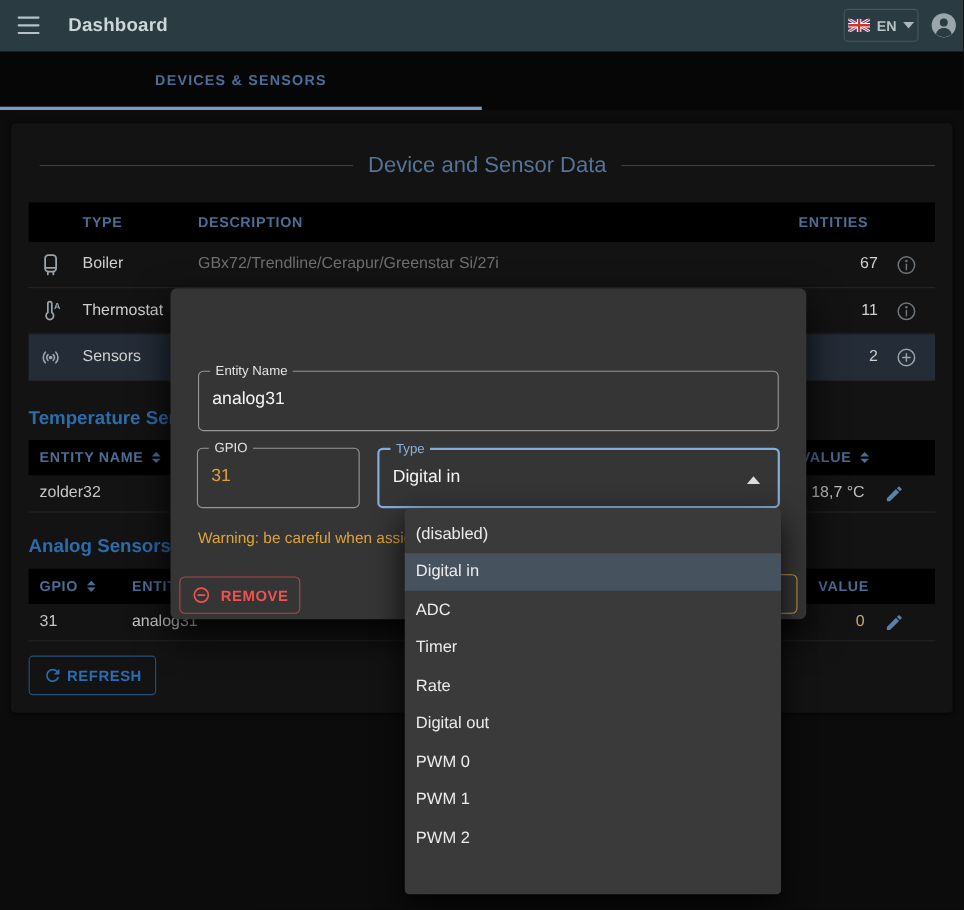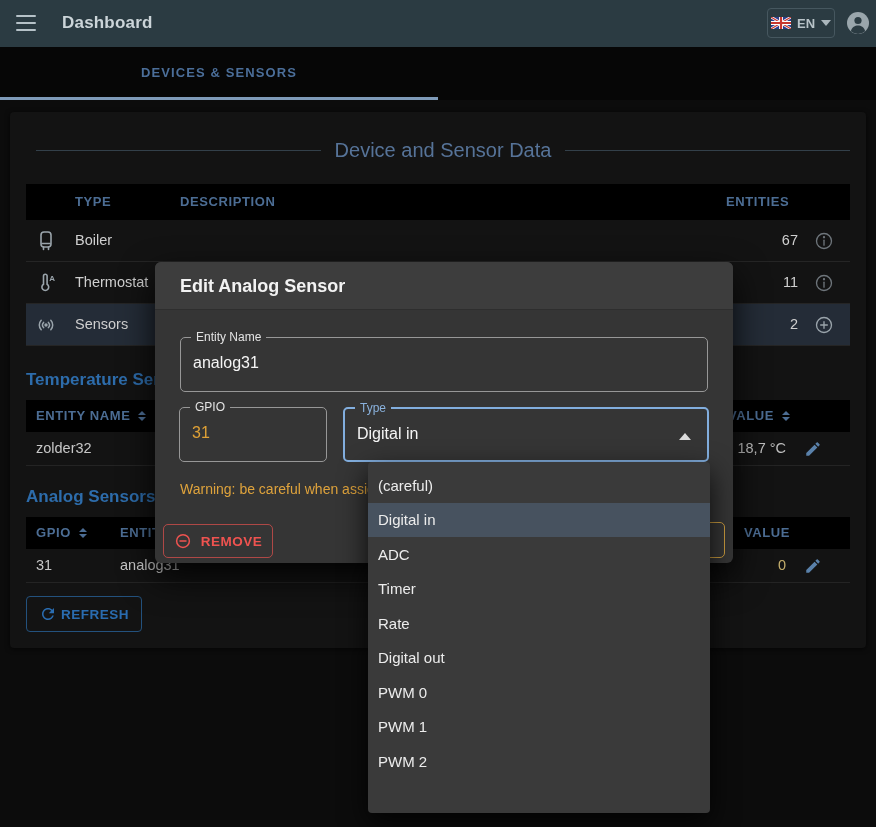--- a/index.html
+++ b/index.html
@@ -150,20 +150,21 @@
 
   <div class="abs dev-row" style="top:220px">
     <span class="abs dev-icon">
       <svg width="24" height="24" viewBox="0 0 24 24" fill="none" stroke="currentColor" stroke-width="1.6" stroke-linecap="round">
         <rect x="7" y="3" width="10" height="15" rx="3"></rect>
           <path d="M8,14.5 H16"></path>
           <path d="M9.5,18 V20.5 M14.5,18 V20.5"></path>
       </svg>
     </span>
     <span class="abs dev-type">Boiler</span>
+    <span class="abs dev-desc">GBx72/Trendline/Cerapur/Greenstar Si/27i</span>
     <span class="abs dev-count">67</span>
     <span class="abs dev-action">
       <svg width="20" height="20" viewBox="0 0 24 24" fill="none" stroke="currentColor" stroke-width="1.6">
         <circle cx="12" cy="12" r="9"></circle>
           <path d="M12 11 V17" stroke-linecap="round"></path>
           <circle cx="12" cy="7.5" r="0.6" fill="currentColor"></circle>
       </svg>
     </span>
   </div>
 
@@ -267,23 +268,20 @@
   <div class="abs refresh-btn">
     <span>
       <svg width="18" height="18" viewBox="0 0 24 24" fill="currentColor">
         <path d="M17.65 6.35C16.2 4.9 14.21 4 12 4c-4.42 0-7.99 3.58-8 8s3.57 8 7.99 8c3.73 0 6.84-2.55 7.73-6h-2.08c-.82 2.33-3.04 4-5.65 4-3.31 0-6-2.69-6-6s2.69-6 6-6c1.66 0 3.14.69 4.22 1.78L13 11h7V4l-2.35 2.35z"></path>
       </svg>
     </span>
     <span>REFRESH</span>
   </div>
 
   <div class="abs modal">
-    <div class="abs modal-header">
-      <div class="abs modal-title">Edit Analog Sensor</div>
-    </div>
 
     <div class="abs field" style="left:25px; top:75px; width:528px; height:55px;">
       <span class="flabel">Entity Name</span>
       <span class="fvalue">analog31</span>
     </div>
 
     <div class="abs field" style="left:24px; top:145px; width:148px; height:55px;">
       <span class="flabel">GPIO</span>
       <span class="fvalue" style="color:#dfa136;">31</span>
     </div>
@@ -303,21 +301,21 @@
             <path d="M8 12 H16"></path>
         </svg>
       </span>
       <span>REMOVE</span>
     </div>
 
     <div class="abs hidden-action-btn"></div>
   </div>
 
   <div class="abs dropdown">
-    <div class="option">(careful)</div>
+    <div class="option">(disabled)</div>
     <div class="option selected">Digital in</div>
     <div class="option">ADC</div>
     <div class="option">Timer</div>
     <div class="option">Rate</div>
     <div class="option">Digital out</div>
     <div class="option">PWM 0</div>
     <div class="option">PWM 1</div>
     <div class="option">PWM 2</div>
   </div>
 

